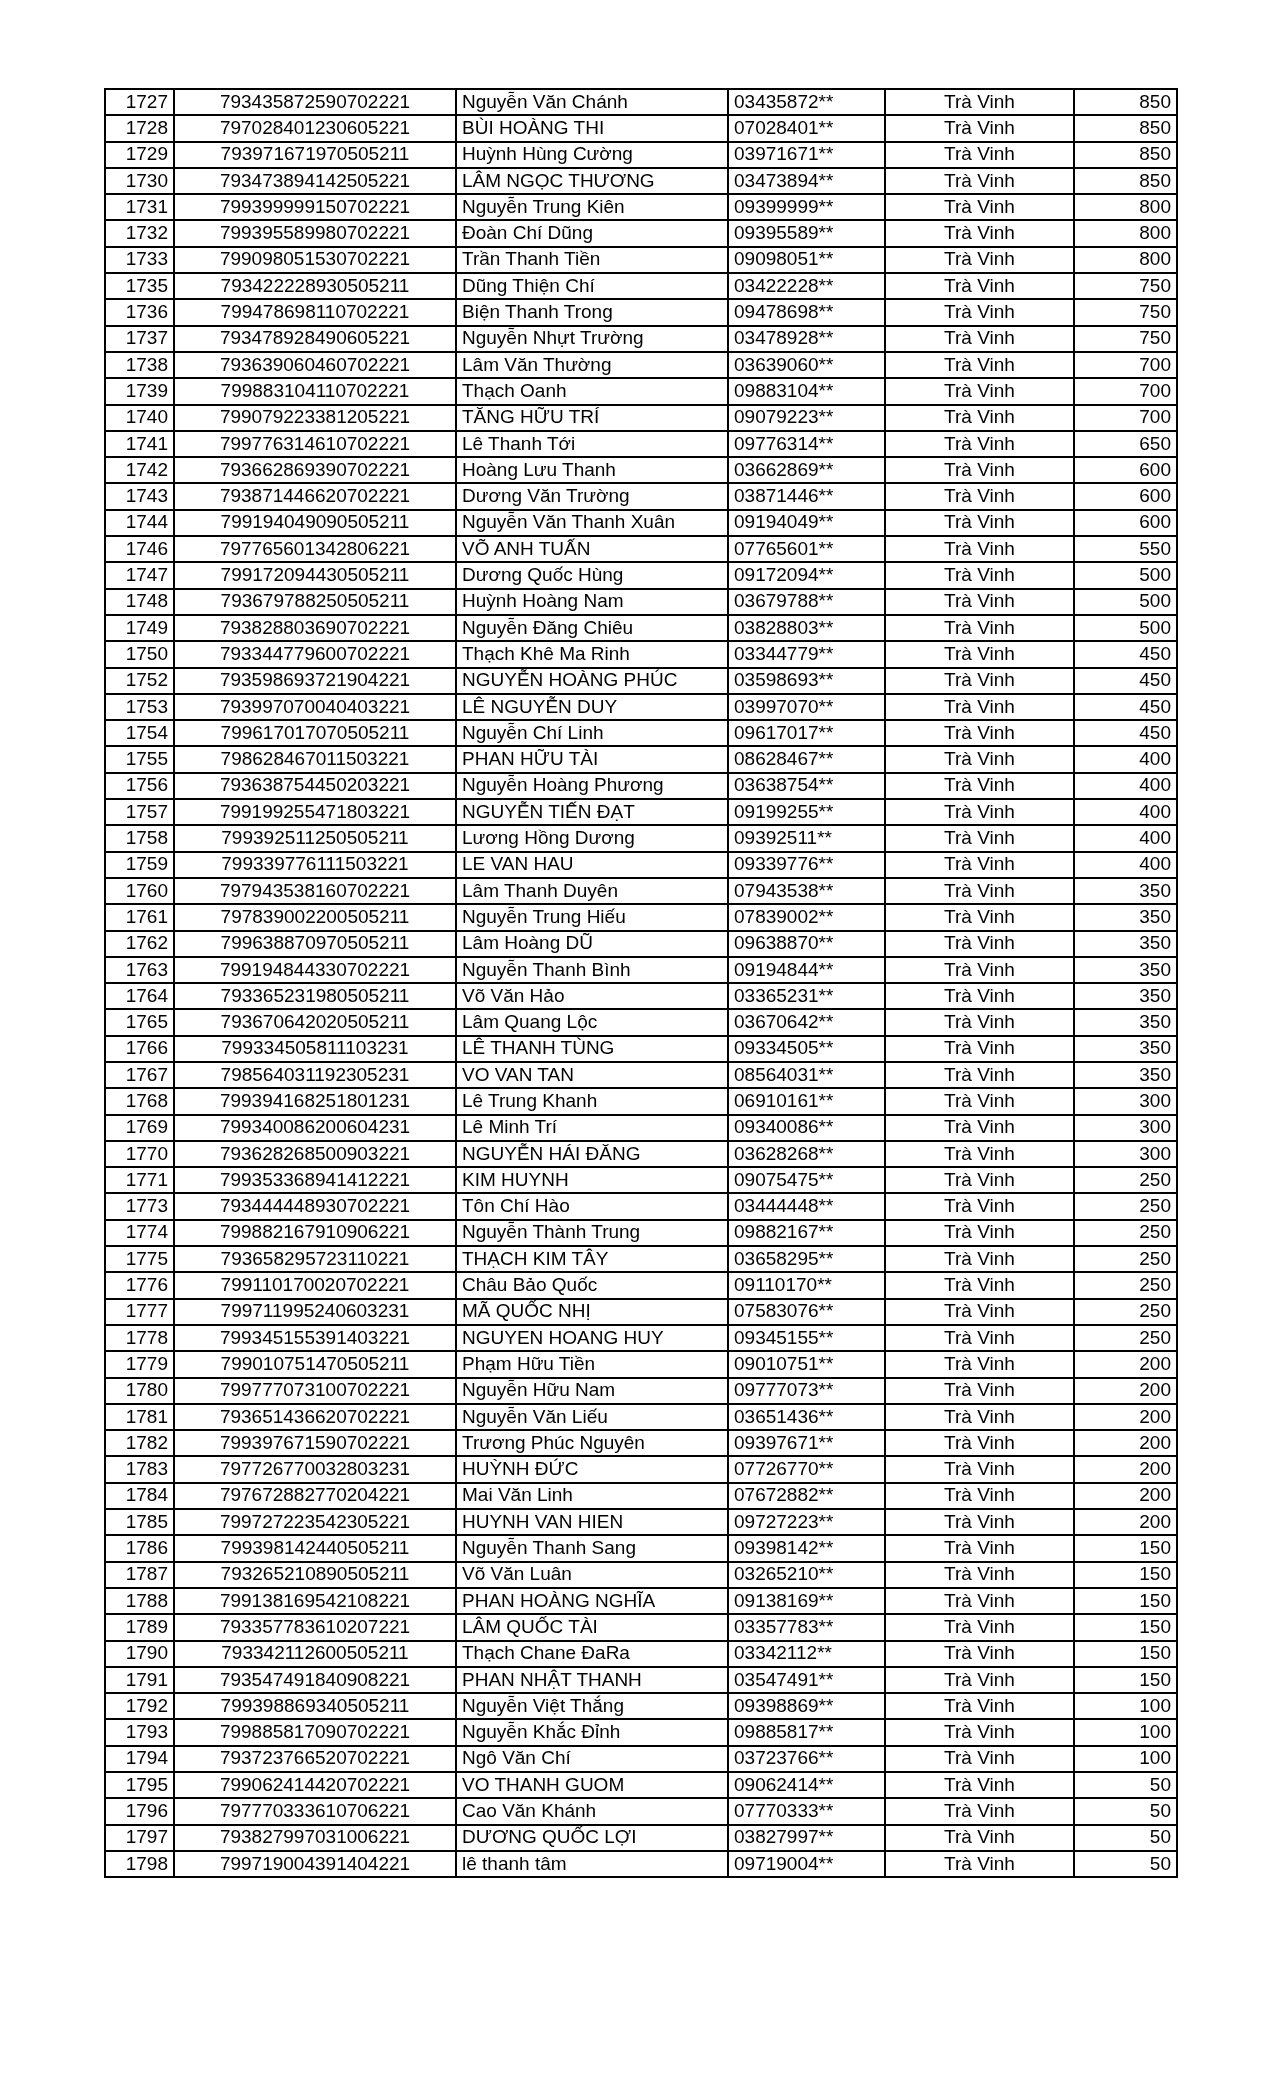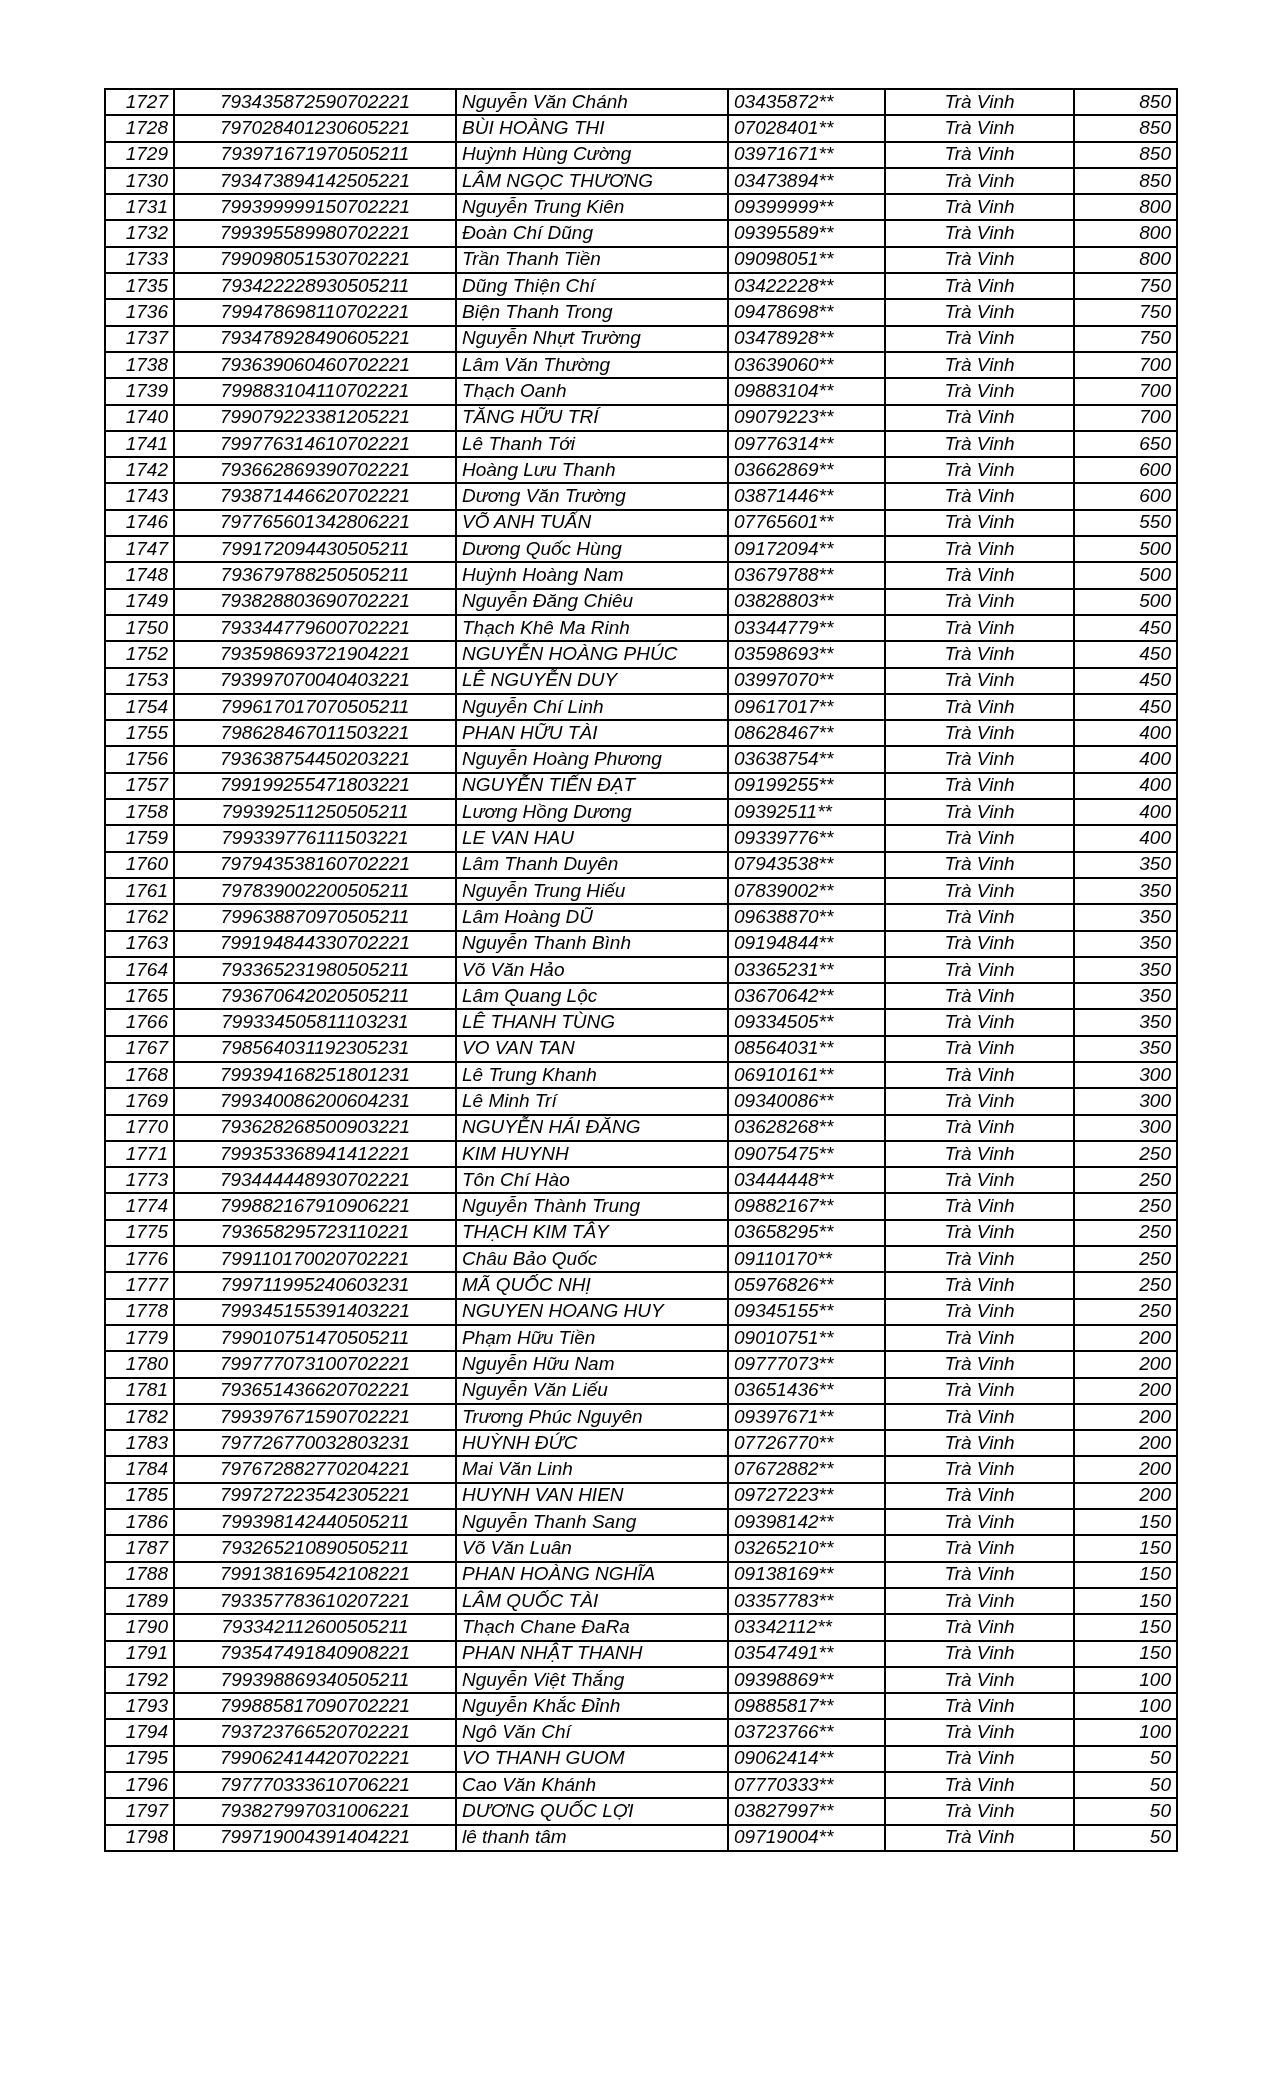--- a/index.html
+++ b/index.html
@@ -8,21 +8,20 @@
     background: #ffffff;
     width: 1275px;
     height: 2100px;
     font-family: "Liberation Sans", sans-serif;
     color: #000000;
   }
   .table-wrap {
     position: absolute;
     left: 104px;
     top: 88px;
-    font-style: italic;
   }
   table.results {
     border-collapse: collapse;
     table-layout: fixed;
     width: 1072px;
   }
   table.results td {
     border: 2px solid #000000;
     height: 24.3px;
     font-size: 19px;
@@ -175,20 +174,28 @@
         </tr>
         <tr>
           <td class="col-stt">1743</td>
           <td class="col-id">793871446620702221</td>
           <td class="col-name">Dương Văn Trường</td>
           <td class="col-phone">03871446**</td>
           <td class="col-province">Trà Vinh</td>
           <td class="col-points">600</td>
         </tr>
         <tr>
+          <td class="col-stt">1744</td>
+          <td class="col-id">799194049090505211</td>
+          <td class="col-name">Nguyễn Văn Thanh Xuân</td>
+          <td class="col-phone">09194049**</td>
+          <td class="col-province">Trà Vinh</td>
+          <td class="col-points">600</td>
+        </tr>
+        <tr>
           <td class="col-stt">1746</td>
           <td class="col-id">797765601342806221</td>
           <td class="col-name">VÕ ANH TUẤN</td>
           <td class="col-phone">07765601**</td>
           <td class="col-province">Trà Vinh</td>
           <td class="col-points">550</td>
         </tr>
         <tr>
           <td class="col-stt">1747</td>
           <td class="col-id">799172094430505211</td>
@@ -410,21 +417,21 @@
           <td class="col-id">799110170020702221</td>
           <td class="col-name">Châu Bảo Quốc</td>
           <td class="col-phone">09110170**</td>
           <td class="col-province">Trà Vinh</td>
           <td class="col-points">250</td>
         </tr>
         <tr>
           <td class="col-stt">1777</td>
           <td class="col-id">799711995240603231</td>
           <td class="col-name">MÃ QUỐC NHỊ</td>
-          <td class="col-phone">05976826**</td>
+          <td class="col-phone">07583076**</td>
           <td class="col-province">Trà Vinh</td>
           <td class="col-points">250</td>
         </tr>
         <tr>
           <td class="col-stt">1778</td>
           <td class="col-id">799345155391403221</td>
           <td class="col-name">NGUYEN HOANG HUY</td>
           <td class="col-phone">09345155**</td>
           <td class="col-province">Trà Vinh</td>
           <td class="col-points">250</td>

